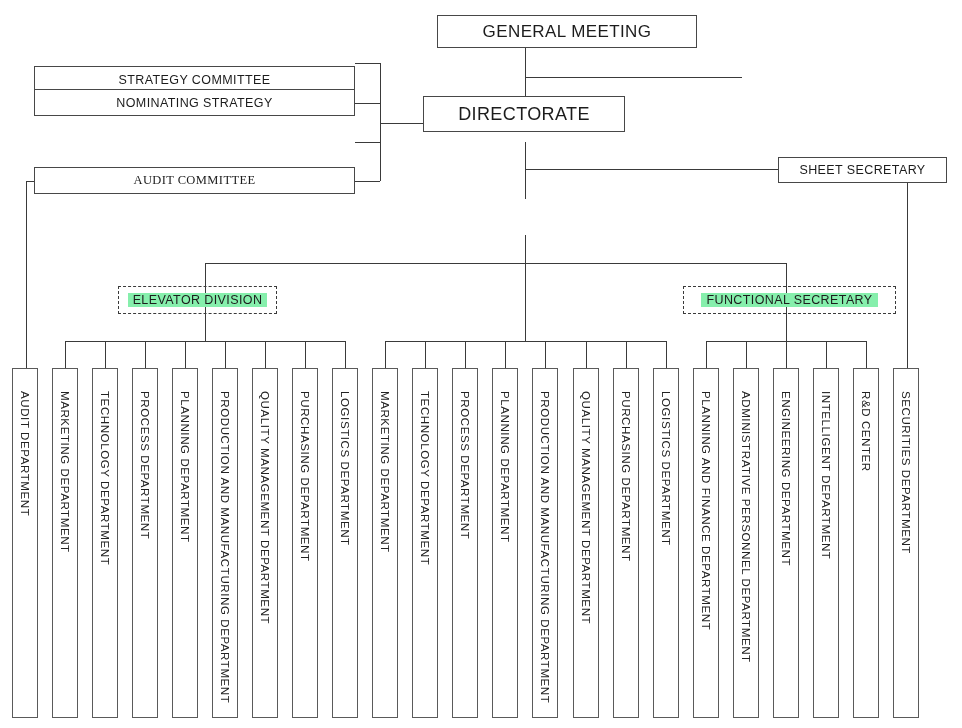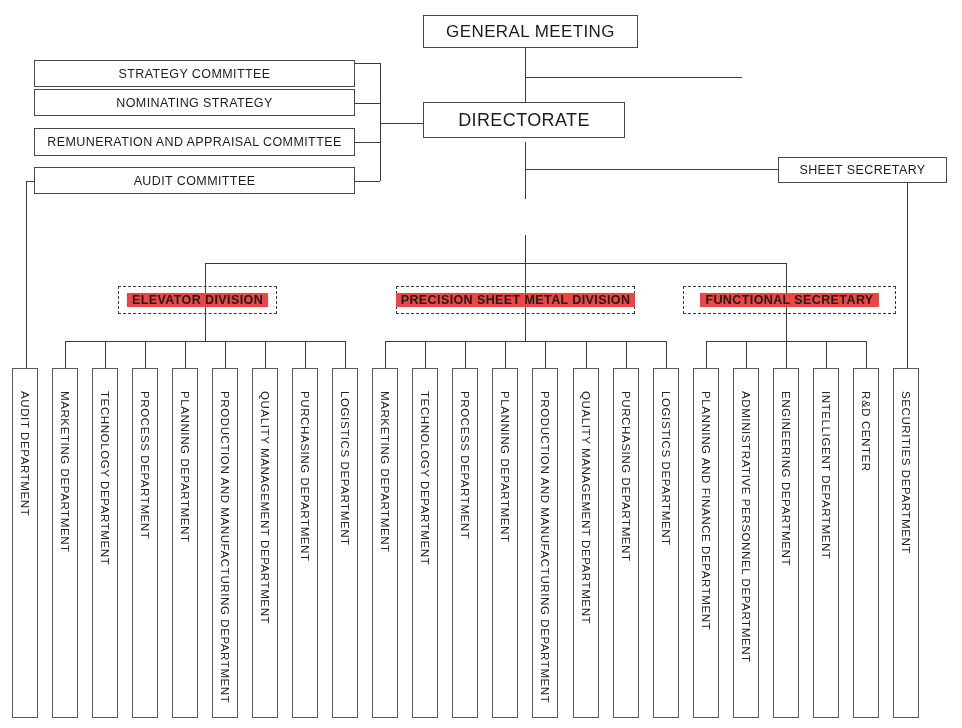--- a/index.html
+++ b/index.html
@@ -10,57 +10,53 @@
   .box {
     position:absolute; box-sizing:border-box; background:#ffffff;
     border:1px solid #474747; display:flex; align-items:center; justify-content:center;
     white-space:nowrap; letter-spacing:0.4px; z-index:3;
   }
   .lvl1 { font-size:17px; }
   .lvl2 { font-size:12.5px; }
   .dashed {
     border:1px dashed #3a3a3a; background:transparent; z-index:2; font-size:12.5px;
   }
-  .dashed span { background:#ef4444; padding:0 5px;font-weight:bold; }
+  .dashed span { background:#86efac; padding:0 5px; }
   .col {
     position:absolute; box-sizing:border-box; background:#ffffff;
     border:1px solid #5a5a5a; z-index:3; text-align:center;
   }
   .col span {
     display:block; writing-mode:vertical-rl; text-orientation:mixed;
     margin:22px auto 0 auto; font-size:11.5px; letter-spacing:0.6px;
     white-space:nowrap; color:#222222;
   }
   .hline, .vline { position:absolute; z-index:1; }
   .hline { height:1px; }
   .vline { width:1px; }
 </style>
 </head>
 <body>
 
 <div id="diagram">
 
-  <div class="box lvl1" style="left:423px; top:15px; width:215px; height:33px;">GENERAL MEETING</div>
+  <div class="box lvl1" style="left:437px; top:15px; width:260px; height:33px;">GENERAL MEETING</div>
 
 
-  <div class="box lvl1" style="left:423px; top:102px; width:202px; height:36px; font-size:18px;">DIRECTORATE</div>
+  <div class="box lvl1" style="left:423px; top:96px; width:202px; height:36px; font-size:18px;">DIRECTORATE</div>
 
   <div class="box lvl2" style="left:778px; top:157px; width:169px; height:26px;">SHEET SECRETARY</div>
 
 
-  <div class="box lvl2" style="left:34px; top:60px; width:321px; height:27px;">STRATEGY COMMITTEE</div>
+  <div class="box lvl2" style="left:34px; top:66px; width:321px; height:27px;">STRATEGY COMMITTEE</div>
   <div class="box lvl2" style="left:34px; top:89px; width:321px; height:27px;">NOMINATING STRATEGY</div>
-  <div class="box lvl2" style="left:34px; top:128px; width:321px; height:28px;">REMUNERATION AND APPRAISAL COMMITTEE</div>
-  <div class="box lvl2" style="left:34px; top:167px; width:321px; height:27px;">AUDIT COMMITTEE</div>
+  <div class="box lvl2" style="left:34px; top:167px; width:321px; height:27px;font-family:Liberation Serif, serif;">AUDIT COMMITTEE</div>
 
   <div class="box dashed" style="left:118px; top:286px; width:159px; height:28px;">
     <span>ELEVATOR DIVISION</span>
-  </div>
-  <div class="box dashed" style="left:396px; top:286px; width:239px; height:28px;">
-    <span>PRECISION SHEET METAL DIVISION</span>
   </div>
   <div class="box dashed" style="left:683px; top:286px; width:213px; height:28px;">
     <span>FUNCTIONAL SECRETARY</span>
   </div>
 
   <div id="lines">
       <div class="vline" style="left: 525px; top: 48px; height: 58px; width: 1px; background: rgb(58, 58, 58);"></div>
       <div class="hline" style="left: 525px; top: 77px; width: 217px; height: 1px; background: rgb(58, 58, 58);"></div>
       <div class="vline" style="left: 525px; top: 142px; height: 57px; width: 1px; background: rgb(58, 58, 58);"></div>
       <div class="hline" style="left: 525px; top: 169px; width: 253px; height: 1px; background: rgb(58, 58, 58);"></div>

